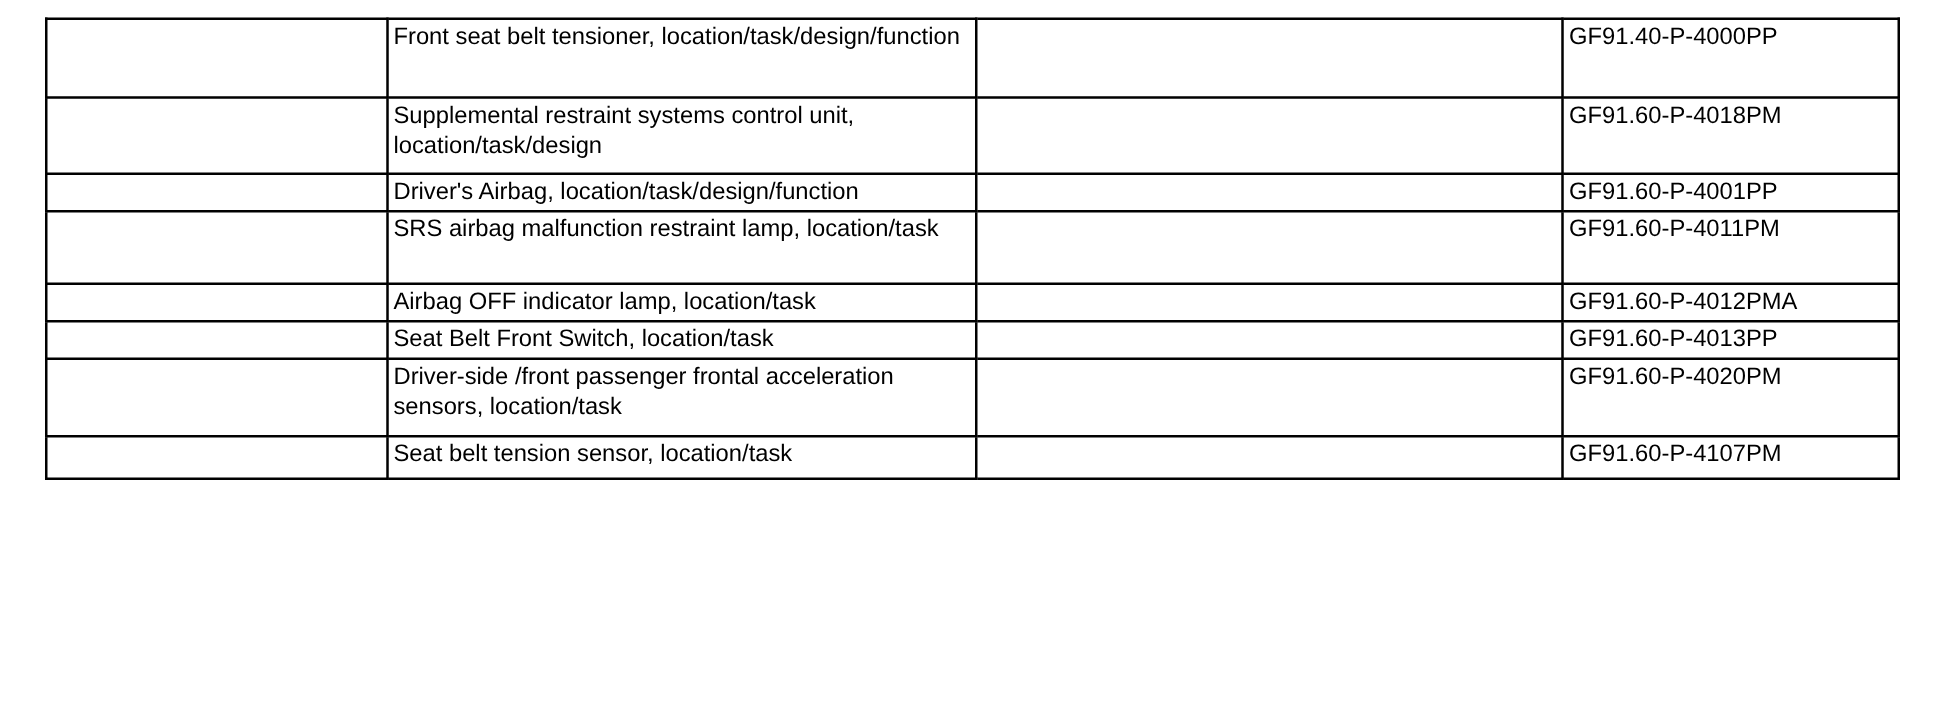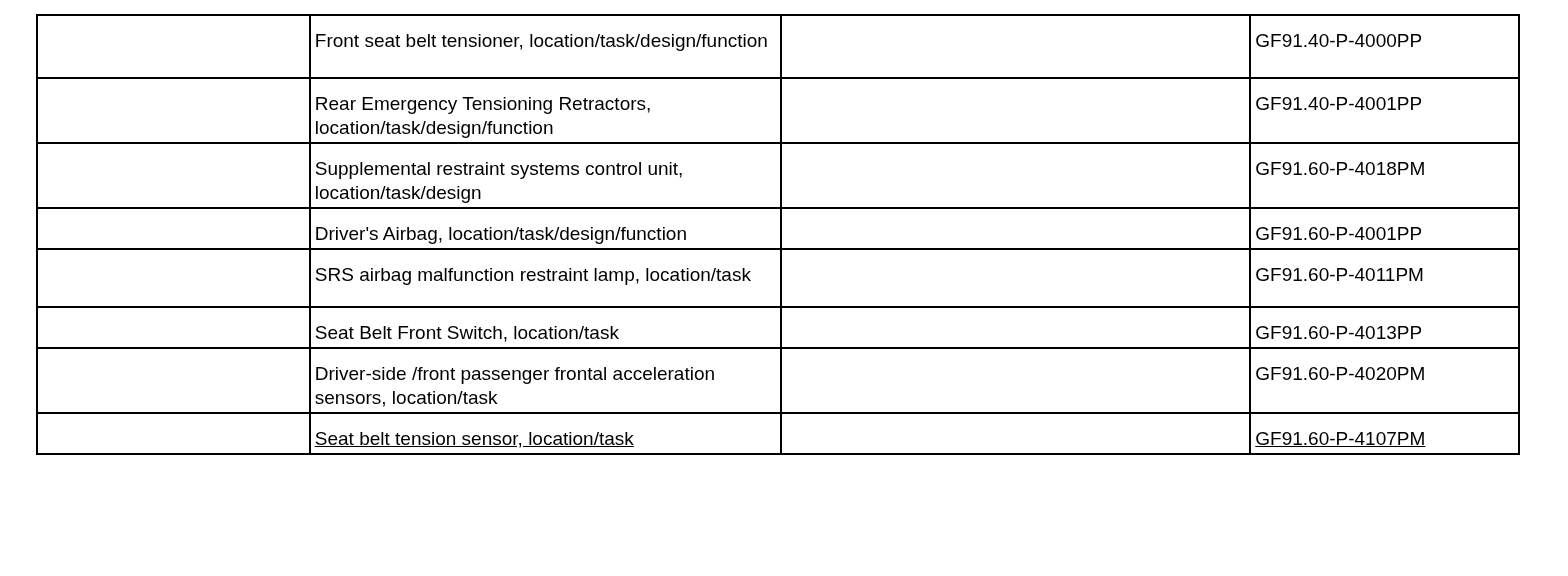--- a/index.html
+++ b/index.html
@@ -18,76 +18,76 @@
     border-collapse: collapse;
     table-layout: fixed;
     font-family: "Liberation Sans", "DejaVu Sans", sans-serif;
     font-size: 19px;
     line-height: 24px;
     color: #000000;
   }
   .doc-table td {
     border: 2px solid #000000;
     vertical-align: top;
-    padding: 13px 5px 2px 4px;
+    padding: 2px 5px 2px 4px;
     overflow: hidden;
     background: #ffffff;
   }
   .col-ref    { width: 268px; }
   .col-desc   { width: 463px; }
   .col-spacer { width: 461px; }
   .col-code   { width: 264px; }
 
   tr.h-1  { height: 29px; }
   tr.h-2  { height: 58px; }
   tr.h-2a { height: 63px; }
   tr.h-2b { height: 61px; margin-top: 26px; }
   tr.h-2c { height: 62px; }
-  tr.h-1b { height: 34px; text-decoration: underline; }
+  tr.h-1b { height: 34px; }
 </style>
 </head>
 <body>
 
 <table class="doc-table">
   <colgroup>
     <col class="col-ref">
     <col class="col-desc">
     <col class="col-spacer">
     <col class="col-code">
   </colgroup>
   <tbody>
     <tr class="h-2a">
       <td></td>
       <td>Front seat belt tensioner, location/task/design/function</td>
       <td></td>
       <td>GF91.40-P-4000PP</td>
     </tr>
-    <tr class="h-2">
-      <td></td>
-      <td>Rear Emergency Tensioning Retractors, location/task/design/function</td>
-      <td></td>
-      <td>GF91.40-P-4001PP</td>
-    </tr>
     <tr class="h-2b">
       <td></td>
       <td>Supplemental restraint systems control unit, location/task/design</td>
       <td></td>
       <td>GF91.60-P-4018PM</td>
     </tr>
     <tr class="h-1">
       <td></td>
       <td>Driver's Airbag, location/task/design/function</td>
       <td></td>
       <td>GF91.60-P-4001PP</td>
     </tr>
     <tr class="h-2">
       <td></td>
       <td>SRS airbag malfunction restraint lamp, location/task</td>
       <td></td>
       <td>GF91.60-P-4011PM</td>
+    </tr>
+    <tr class="h-1">
+      <td></td>
+      <td>Airbag OFF indicator lamp, location/task</td>
+      <td></td>
+      <td>GF91.60-P-4012PMA</td>
     </tr>
     <tr class="h-1">
       <td></td>
       <td>Seat Belt Front Switch, location/task</td>
       <td></td>
       <td>GF91.60-P-4013PP</td>
     </tr>
     <tr class="h-2c">
       <td></td>
       <td>Driver-side /front passenger frontal acceleration sensors, location/task</td>

